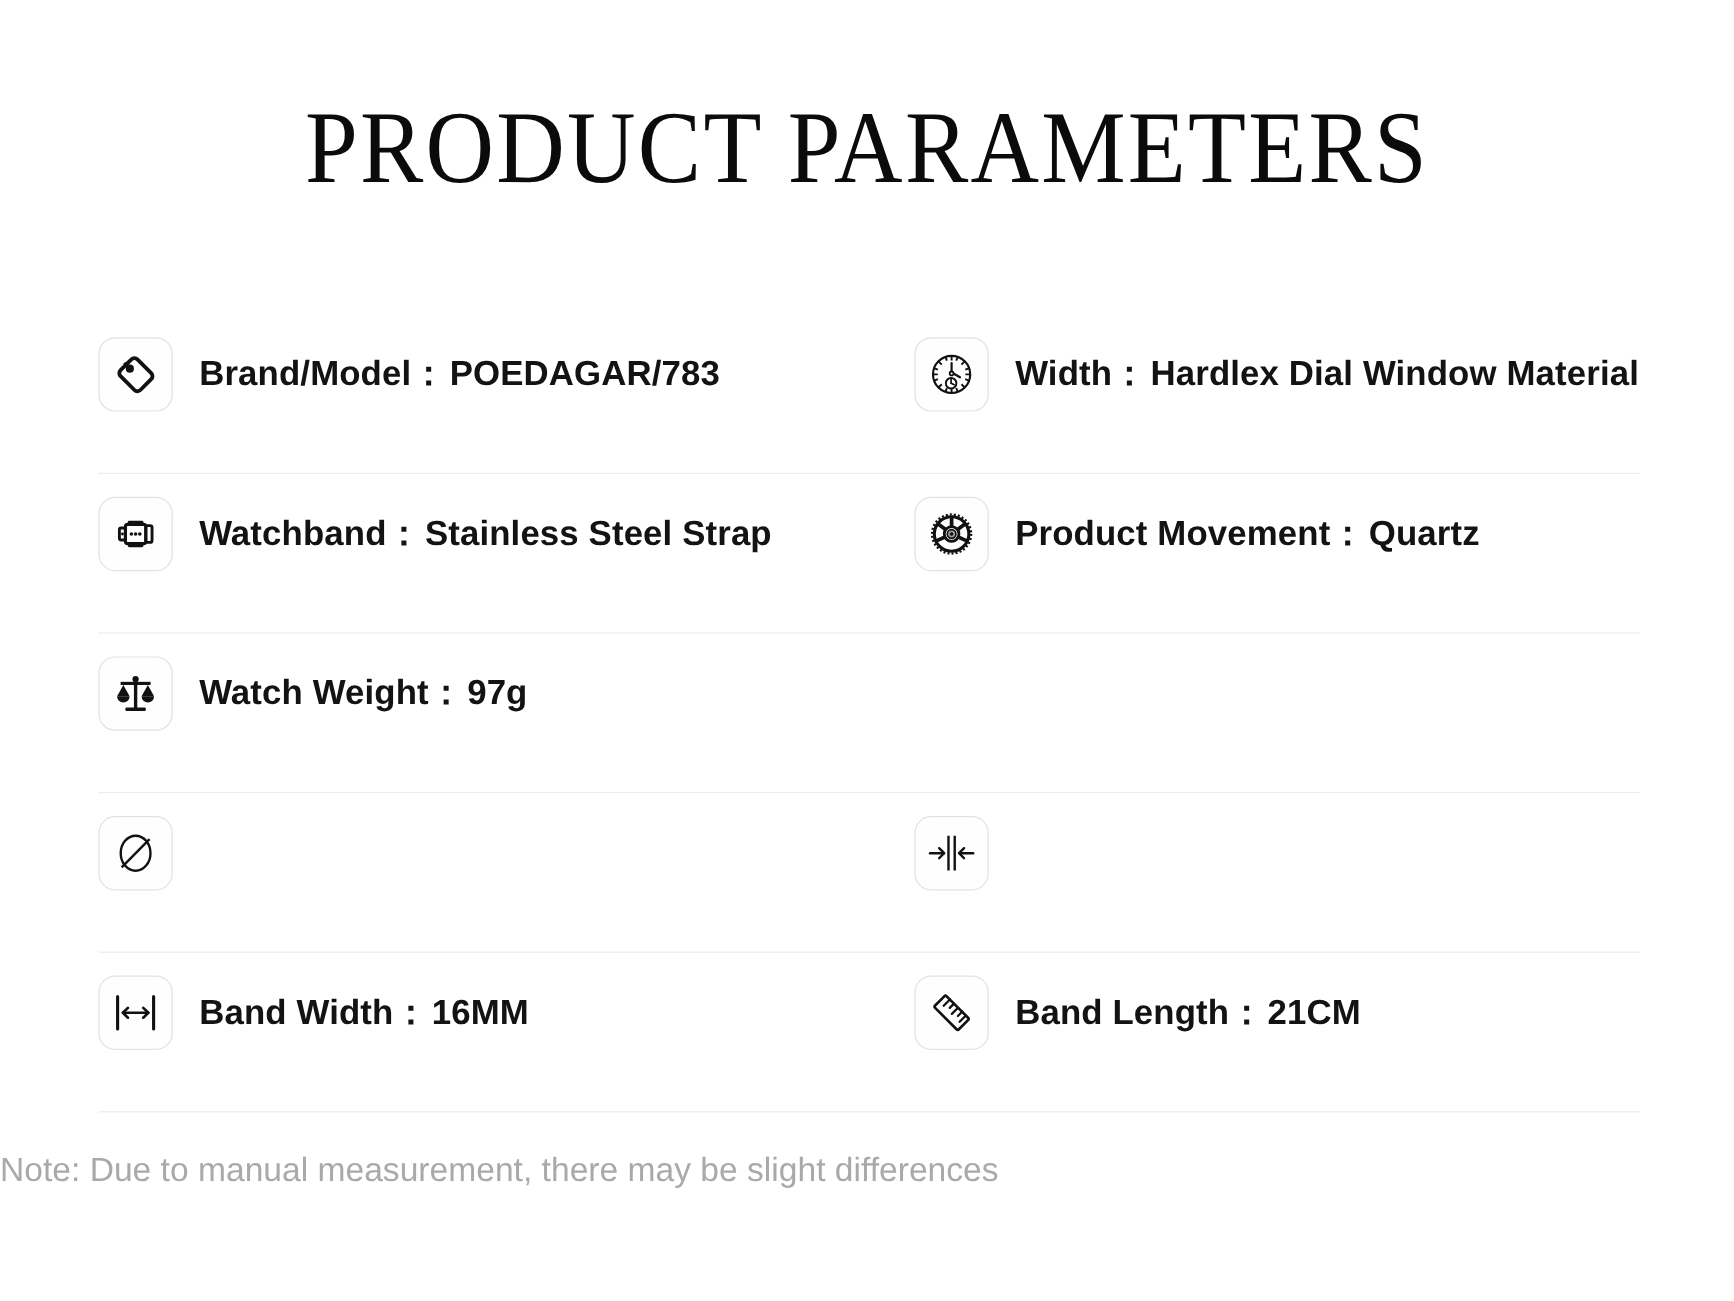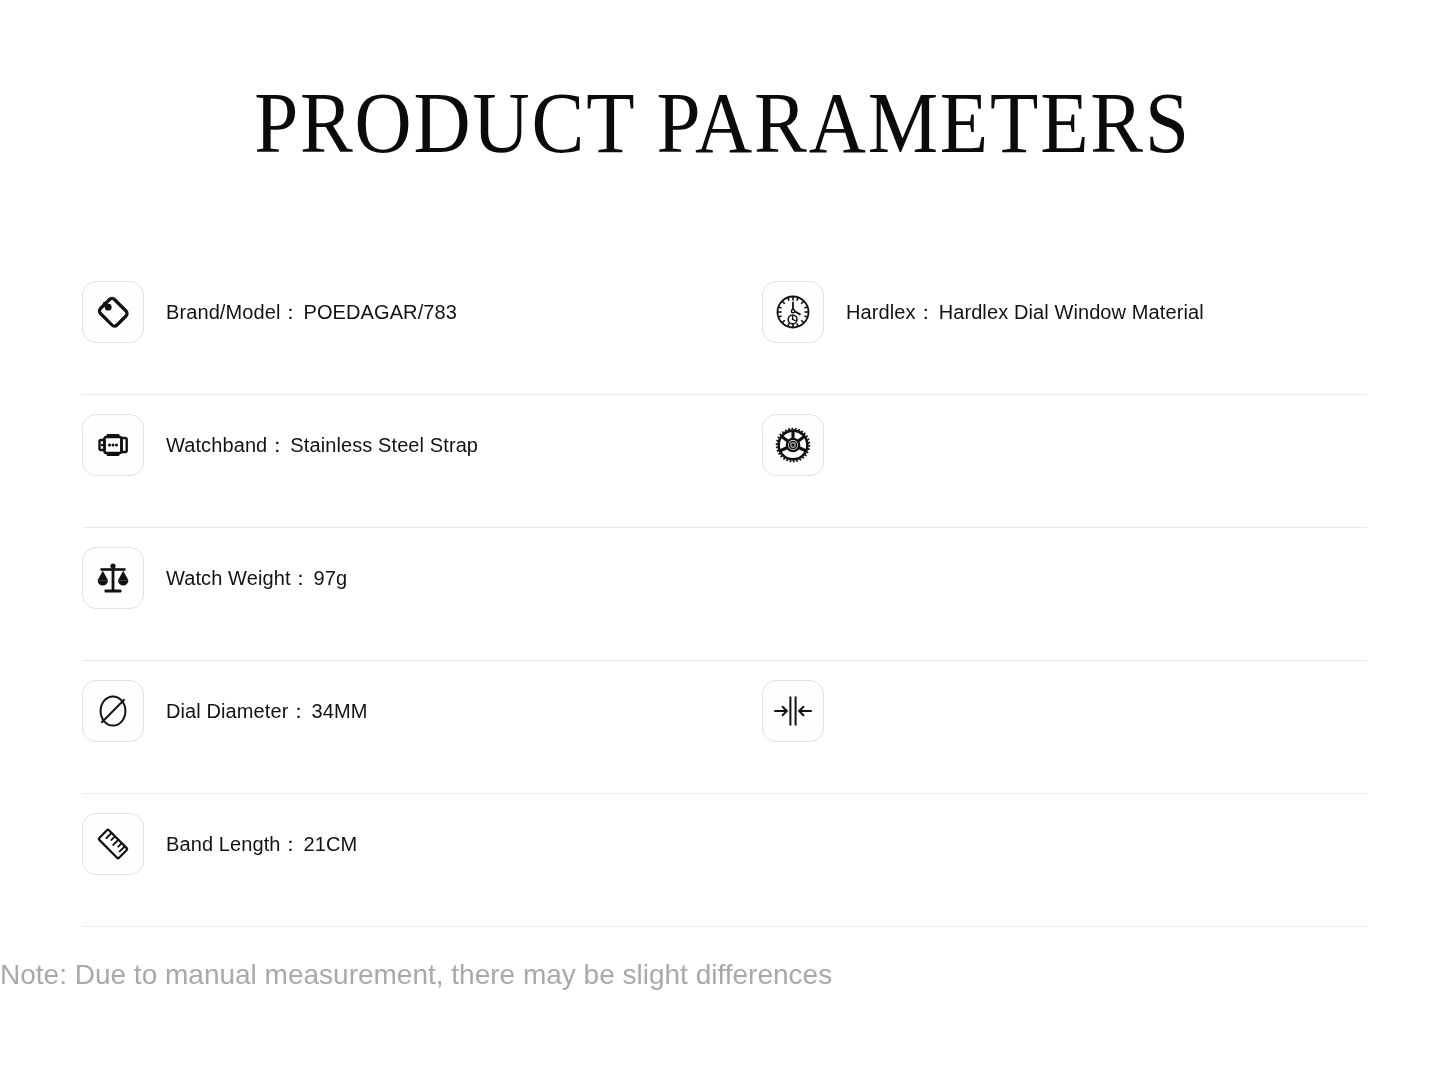--- a/index.html
+++ b/index.html
@@ -78,25 +78,26 @@
     background: #fefefe;
     display: flex;
     align-items: center;
     justify-content: center;
     box-sizing: border-box;
   }
   .icon-box svg { display: block; }
 
   .spec-text {
     margin-left: 22px;
-    font-size: 20px;
+    font-size: 29px;
     line-height: 1.2;
     color: #131313;
     letter-spacing: 0.1px;
     white-space: nowrap;
+    font-weight: bold;
   }
   .spec-text .lbl::after {
     content: "\FF1A";
     letter-spacing: -1px;
   }
   .spec-text .val { margin-left: 4px; }
 
   
   .note {
     position: absolute;
@@ -157,21 +158,21 @@
             </g>
             <line x1="21" y1="19.5" x2="21" y2="11.5" stroke="#111" stroke-width="1.8" stroke-linecap="round"></line>
             <line x1="21.8" y1="19.8" x2="28" y2="23.4" stroke="#111" stroke-width="1.8" stroke-linecap="round"></line>
             <circle cx="21" cy="20.2" r="1.6" fill="#fff" stroke="#111" stroke-width="1.5"></circle>
             <circle cx="20.6" cy="28.4" r="4.4" fill="#fff" stroke="#111" stroke-width="1.6"></circle>
             <line x1="20.6" y1="28.4" x2="20.6" y2="25.2" stroke="#111" stroke-width="1.4" stroke-linecap="round"></line>
             <line x1="20.6" y1="28.4" x2="23.2" y2="29.6" stroke="#111" stroke-width="1.4" stroke-linecap="round"></line>
           </svg>
         </div>
         <div class="spec-text">
-          <span class="lbl">Hardlex</span><span class="val">Hardlex Dial Window Material</span>
+          <span class="lbl">Width</span><span class="val">Hardlex Dial Window Material</span>
         </div>
       </div>
     </div>
 
     <div class="spec-row">
       <div class="spec-cell cell-left">
         <div class="icon-box">
           <svg width="40" height="40" viewBox="0 0 40 40">
             <rect x="11.5" y="12" width="17" height="16" rx="2" fill="none" stroke="#111" stroke-width="2.6"></rect>
             <rect x="13.5" y="9" width="13" height="3.4" rx="1.2" fill="#111"></rect>
@@ -204,20 +205,23 @@
               <line x1="21" y1="21" x2="33.2" y2="26.5"></line>
               <line x1="21" y1="21" x2="8.8" y2="26.5"></line>
               <line x1="21" y1="21" x2="31.6" y2="13.1"></line>
               <line x1="21" y1="21" x2="10.4" y2="13.1"></line>
             </g>
             <circle cx="21" cy="21" r="6.1" fill="#fff" stroke="#111" stroke-width="2.4"></circle>
             <circle cx="21" cy="21" r="3.6" fill="#9a9a9a" stroke="#111" stroke-width="1.4"></circle>
             <circle cx="21" cy="21" r="1.5" fill="#111"></circle>
           </svg>
         </div>
+        <div class="spec-text">
+          <span class="lbl">Product Movement</span><span class="val">Quartz</span>
+        </div>
       </div>
     </div>
 
     <div class="spec-row">
       <div class="spec-cell cell-right">
         <div class="icon-box">
           <svg width="40" height="40" viewBox="0 0 40 40">
             <rect x="18.6" y="7.5" width="2.8" height="24.5" fill="#111"></rect>
             <rect x="7.5" y="10.2" width="25" height="2.6" fill="#111"></rect>
             <rect x="11.5" y="31.5" width="17" height="3" rx="1" fill="#111"></rect>
@@ -235,41 +239,54 @@
     </div>
 
     <div class="spec-row">
       <div class="spec-cell cell-left">
         <div class="icon-box">
           <svg width="40" height="40" viewBox="0 0 40 40">
             <ellipse cx="20" cy="20" rx="12.4" ry="14.6" fill="none" stroke="#111" stroke-width="2"></ellipse>
             <line x1="8.4" y1="31.8" x2="31.6" y2="8.2" stroke="#111" stroke-width="2"></line>
           </svg>
         </div>
-        <div class="spec-text">
-          <span class="lbl">Dial Diameter</span><span class="val">34MM</span>
-        </div>
       </div>
       <div class="spec-cell cell-right">
         <div class="icon-box">
           <svg width="44" height="40" viewBox="0 0 44 40">
             <g stroke="#111" stroke-width="2" stroke-linecap="round" stroke-linejoin="round" fill="none">
               <line x1="4" y1="20" x2="15.5" y2="20"></line>
               <polyline points="11.6,15.8 15.8,20 11.6,24.2"></polyline>
               <line x1="40" y1="20" x2="28.5" y2="20"></line>
               <polyline points="32.4,15.8 28.2,20 32.4,24.2"></polyline>
             </g>
             <line x1="19.4" y1="5.5" x2="19.4" y2="34.5" stroke="#111" stroke-width="2"></line>
             <line x1="24.6" y1="5.5" x2="24.6" y2="34.5" stroke="#111" stroke-width="2"></line>
           </svg>
         </div>
       </div>
     </div>
 
     <div class="spec-row">
+      <div class="spec-cell cell-left">
+        <div class="icon-box">
+          <svg width="44" height="40" viewBox="0 0 44 40">
+            <line x1="7" y1="6.5" x2="7" y2="33.5" stroke="#111" stroke-width="2.6" stroke-linecap="round"></line>
+            <line x1="37" y1="6.5" x2="37" y2="33.5" stroke="#111" stroke-width="2.6" stroke-linecap="round"></line>
+            <g stroke="#111" stroke-width="2.2" stroke-linecap="round" stroke-linejoin="round" fill="none">
+              <line x1="11.5" y1="20" x2="32.5" y2="20"></line>
+              <polyline points="15.6,15.9 11.4,20 15.6,24.1"></polyline>
+              <polyline points="28.4,15.9 32.6,20 28.4,24.1"></polyline>
+            </g>
+          </svg>
+        </div>
+        <div class="spec-text">
+          <span class="lbl">Band Width</span><span class="val">16MM</span>
+        </div>
+      </div>
       <div class="spec-cell cell-right">
         <div class="icon-box">
           <svg width="42" height="42" viewBox="0 0 42 42">
             <g transform="rotate(45 21 21)">
               <rect x="7" y="14.2" width="28" height="13.6" rx="1.4" fill="none" stroke="#111" stroke-width="2.2"></rect>
               <g stroke="#111" stroke-width="1.9" stroke-linecap="round">
                 <line x1="12.2" y1="14.2" x2="12.2" y2="21.5"></line>
                 <line x1="17" y1="14.2" x2="17" y2="19.2"></line>
                 <line x1="21.8" y1="14.2" x2="21.8" y2="21.5"></line>
                 <line x1="26.6" y1="14.2" x2="26.6" y2="19.2"></line>

